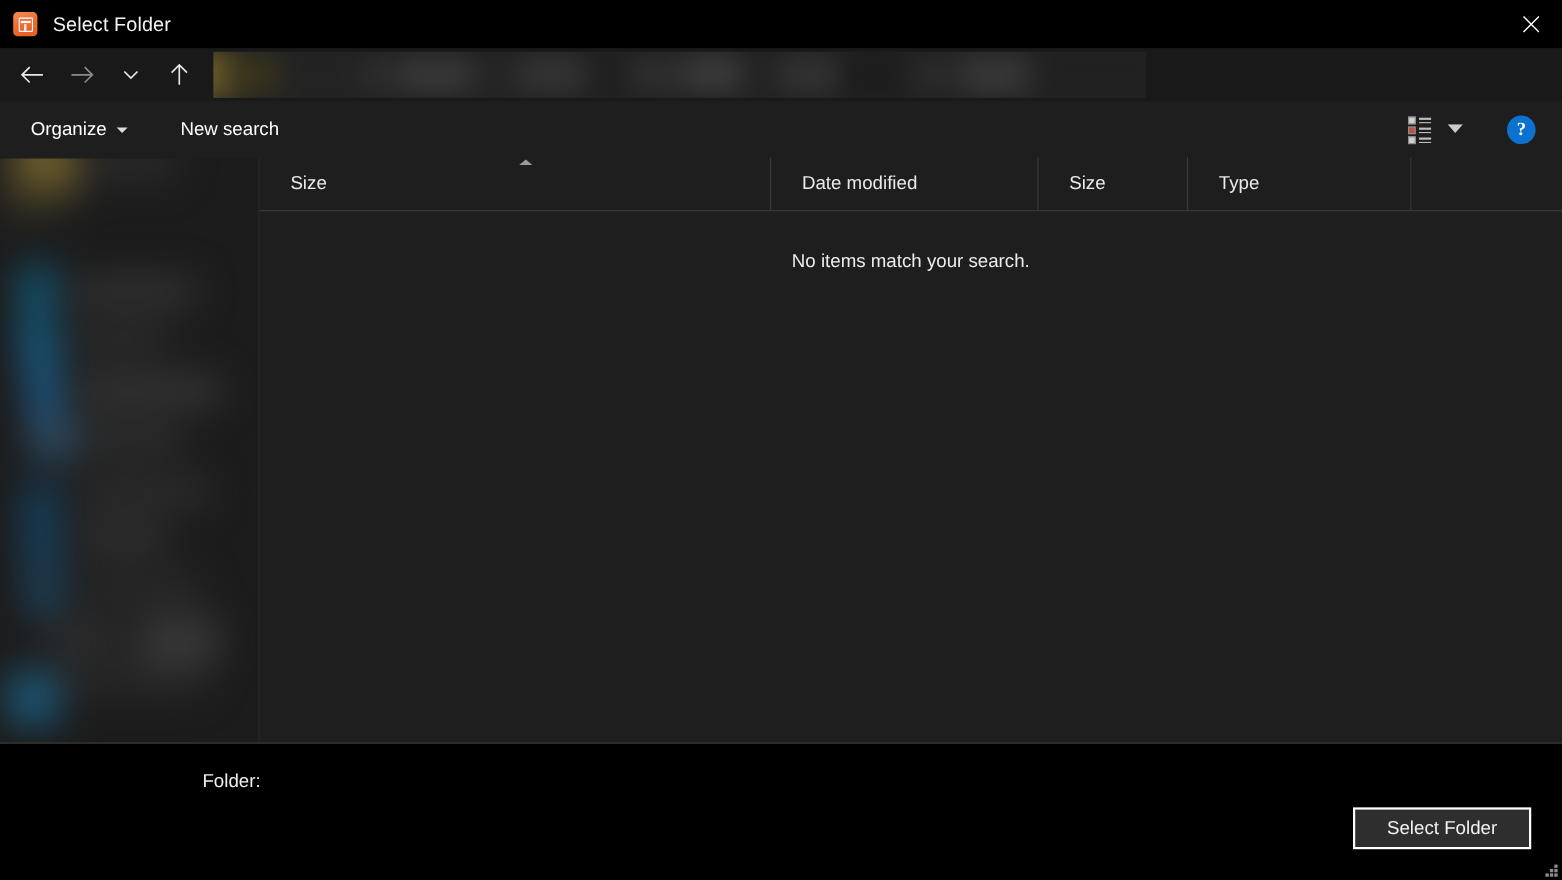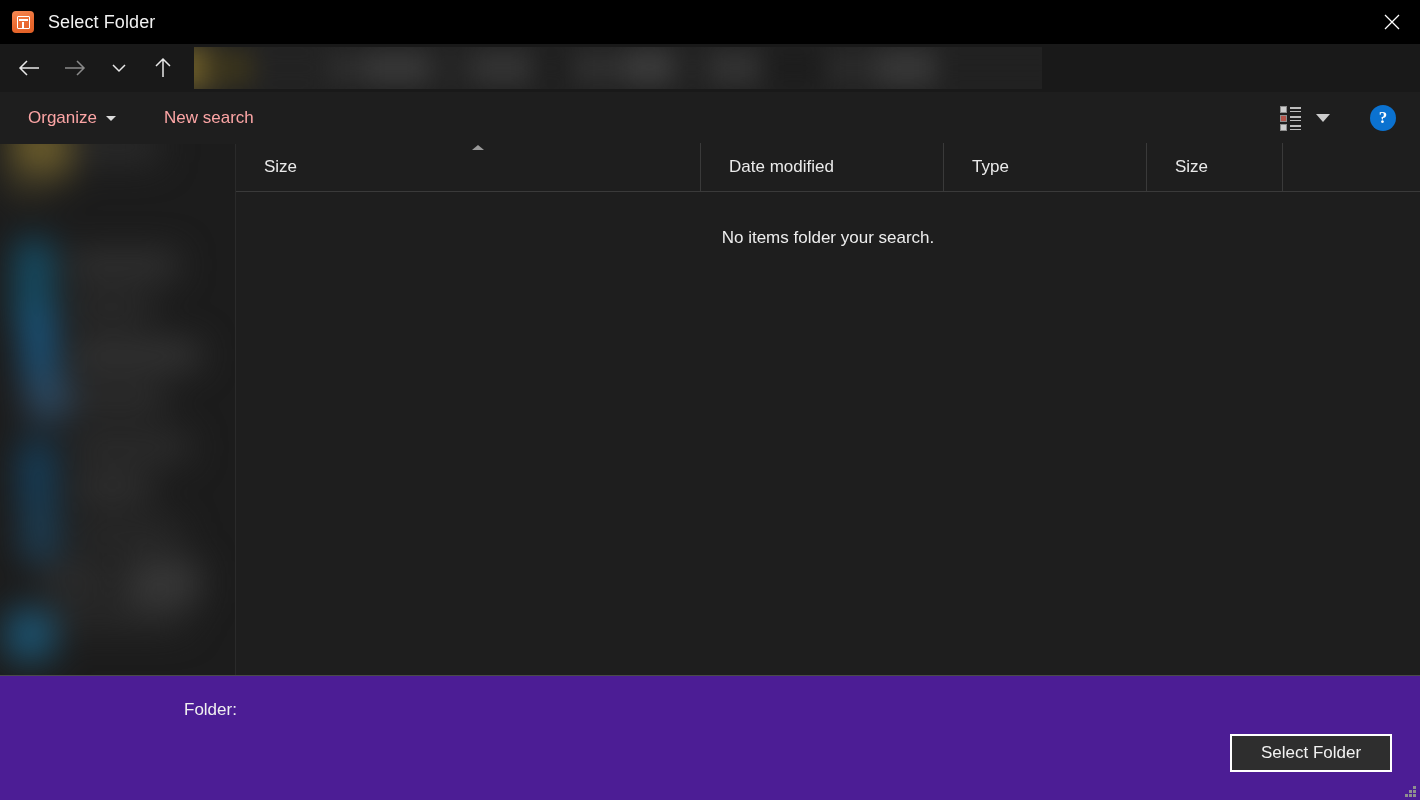--- a/index.html
+++ b/index.html
@@ -152,21 +152,21 @@
     flex: 0 0 52px;
     background: #1e1e1e;
     display: flex;
     align-items: center;
     position: relative;
   }
   .cmd-item {
     display: flex;
     align-items: center;
     gap: 9px;
-    color: #fca5a5;
+    color: #ffffff;
     font-size: 17px;
     padding: 6px 10px;
     white-space: nowrap;
     text-align: center;
   }
   .cmd-item.organize { margin-left: 18px; }
   .cmd-item.newfolder { margin-left: 28px; }
   .caret-down {
     width: 0; height: 0;
     border-left: 5px solid transparent;
@@ -276,21 +276,21 @@
     text-align: center;
     color: #ededed;
     font-size: 17px;
   }
   .listbody { flex: 1 1 auto; }
 
   
   .footer {
     flex: 0 0 125px;
     height: 125px;
-    background: #4c1d95;
+    background: #000000;
     position: relative;
     border-top: 1px solid #4a4a4a;
   }
   .folderrow {
     display: flex;
     align-items: center;
     padding-top: 24px;
   }
   .folder-label {
     color: #f0f0f0;
@@ -496,30 +496,30 @@
 
     <div class="listpane">
       <div class="colheader">
         <div class="col name">
           <span class="sort-caret"></span>
           <span>Size</span>
         </div>
         <div class="col date">
           <span>Date modified</span>
         </div>
+        <div class="col size">
+          <span>Size</span>
+        </div>
         <div class="col type">
           <span>Type</span>
         </div>
-        <div class="col size">
-          <span>Size</span>
-        </div>
         <div class="col extra"></div>
       </div>
       <div class="listbody">
-        <div class="emptymsg">No items folder your search.</div>
+        <div class="emptymsg">No items match your search.</div>
       </div>
     </div>
   </div>
 
   <div class="footer">
     <div class="folderrow">
       <div class="folder-label">Folder:</div>
     </div>
     <div class="btnrow">
       <div class="btn primary">Select Folder</div>

